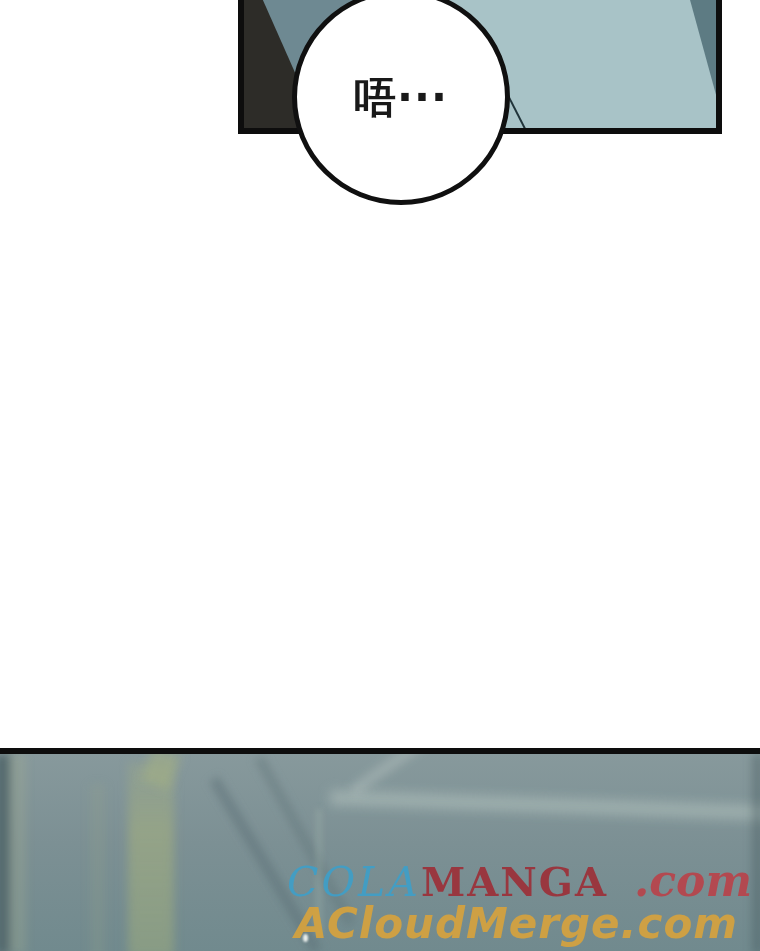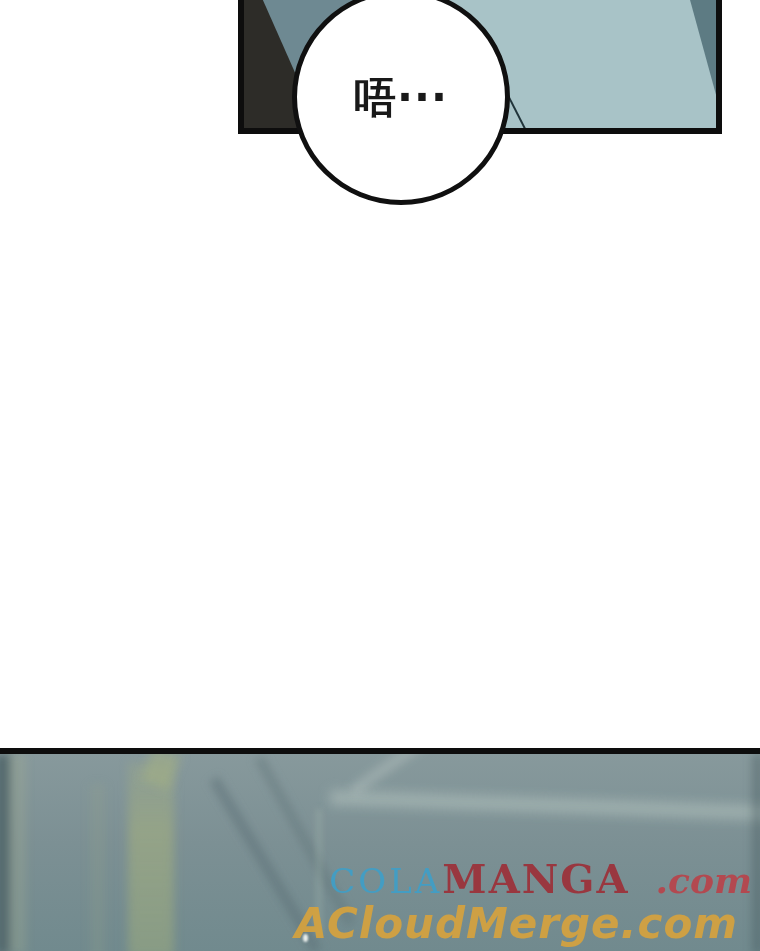--- a/index.html
+++ b/index.html
@@ -52,26 +52,26 @@
   .s-diag-dark1{left:260px;top:11px;width:11px;height:200px;background:rgba(92,112,117,.50);filter:blur(4px);transform:rotate(-31deg);}
   .s-diag-dark2{left:300px;top:-8px;width:10px;height:190px;background:rgba(92,112,117,.40);filter:blur(4px);transform:rotate(-29deg);}
   .s-vert-faint{left:316px;top:55px;width:6px;height:125px;background:rgba(175,190,180,.28);filter:blur(3px);}
   .s-dot{left:303px;top:180px;width:5px;height:8px;border-radius:50%;background:rgba(248,252,248,.9);filter:blur(1px);}
   .s-edge-right{right:-4px;top:0;width:12px;height:200px;background:rgba(58,78,83,.35);filter:blur(4px);}
   
   .wm-line1{
     position:absolute;top:105px;right:8px;white-space:nowrap;line-height:1;
     opacity:.92;z-index:5;
   }
-  .wm-cola{font-family:"DejaVu Serif",serif;font-weight:400;
-    font-size:34px;color:#3f9fc8;letter-spacing:3px;}
+  .wm-cola{font-family:"DejaVu Serif",serif;font-style:italic;font-weight:400;
+    font-size:41px;color:#3f9fc8;letter-spacing:3px;}
   .wm-manga{font-family:"DejaVu Serif",serif;font-weight:700;
     font-size:40px;color:#9c3039;letter-spacing:2px;margin-top:24px;}
   .wm-suffix{font-family:"DejaVu Serif",serif;font-weight:700;font-style:italic;
-    font-size:36px;color:#b8444b;margin-left:26px;}
+    font-size:44px;color:#b8444b;margin-left:26px;}
   .wm-line2{
     position:absolute;top:149px;right:22px;white-space:nowrap;line-height:1;
     font-family:"DejaVu Sans",sans-serif;font-weight:700;font-style:italic;
     font-size:42px;color:#d8a33c;letter-spacing:1px;opacity:.9;z-index:5;
   }
 </style>
 </head>
 <body>
 
 <div>

